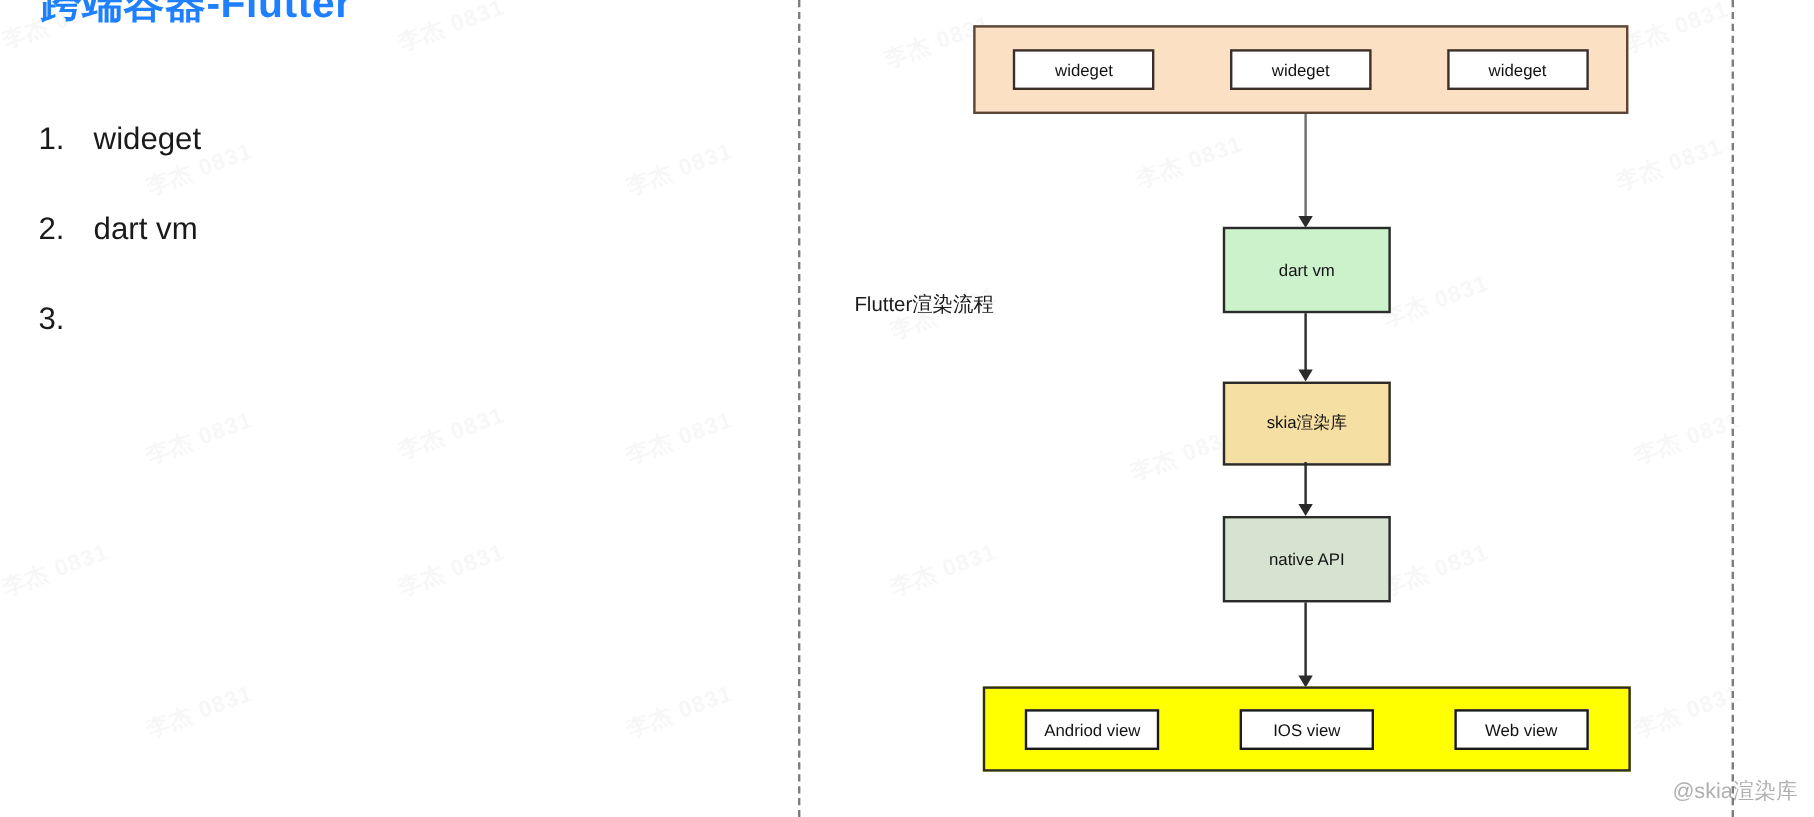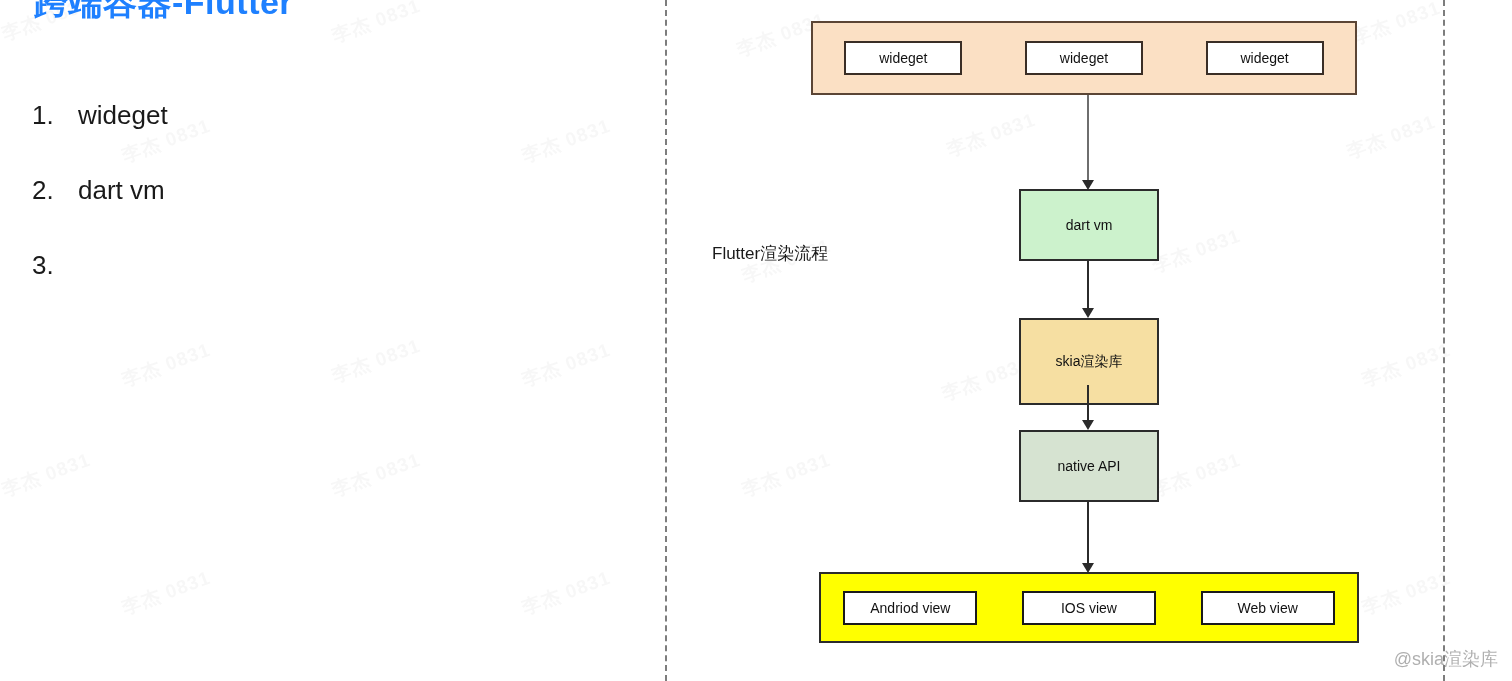--- a/index.html
+++ b/index.html
@@ -143,21 +143,21 @@
     height: 34px;
     display: flex;
     align-items: center;
     justify-content: center;
     font-size: 14px;
     color: #111111;
     white-space: nowrap;
   }
   #band-views .chip {
     border-color: #1a1a1a;
-    width: 134px;
+    width: 112px;
     height: 34px;
   }
 
   .node {
     position: absolute;
     box-sizing: border-box;
     border: 2px solid #2b2b2b;
     display: flex;
     align-items: center;
     justify-content: center;
@@ -167,21 +167,21 @@
     left: 355px;
     width: 140px;
   }
   #node-dartvm {
     top: 189px;
     height: 72px;
     background: #ccf2cc;
   }
   #node-skia {
     top: 318px;
-    height: 87px;
+    height: 70px;
     background: #f6dfa2;
   }
   #node-native {
     top: 430px;
     height: 72px;
     background: #d6e3d1;
     text-align: center;
   }
 
   .arrow {

